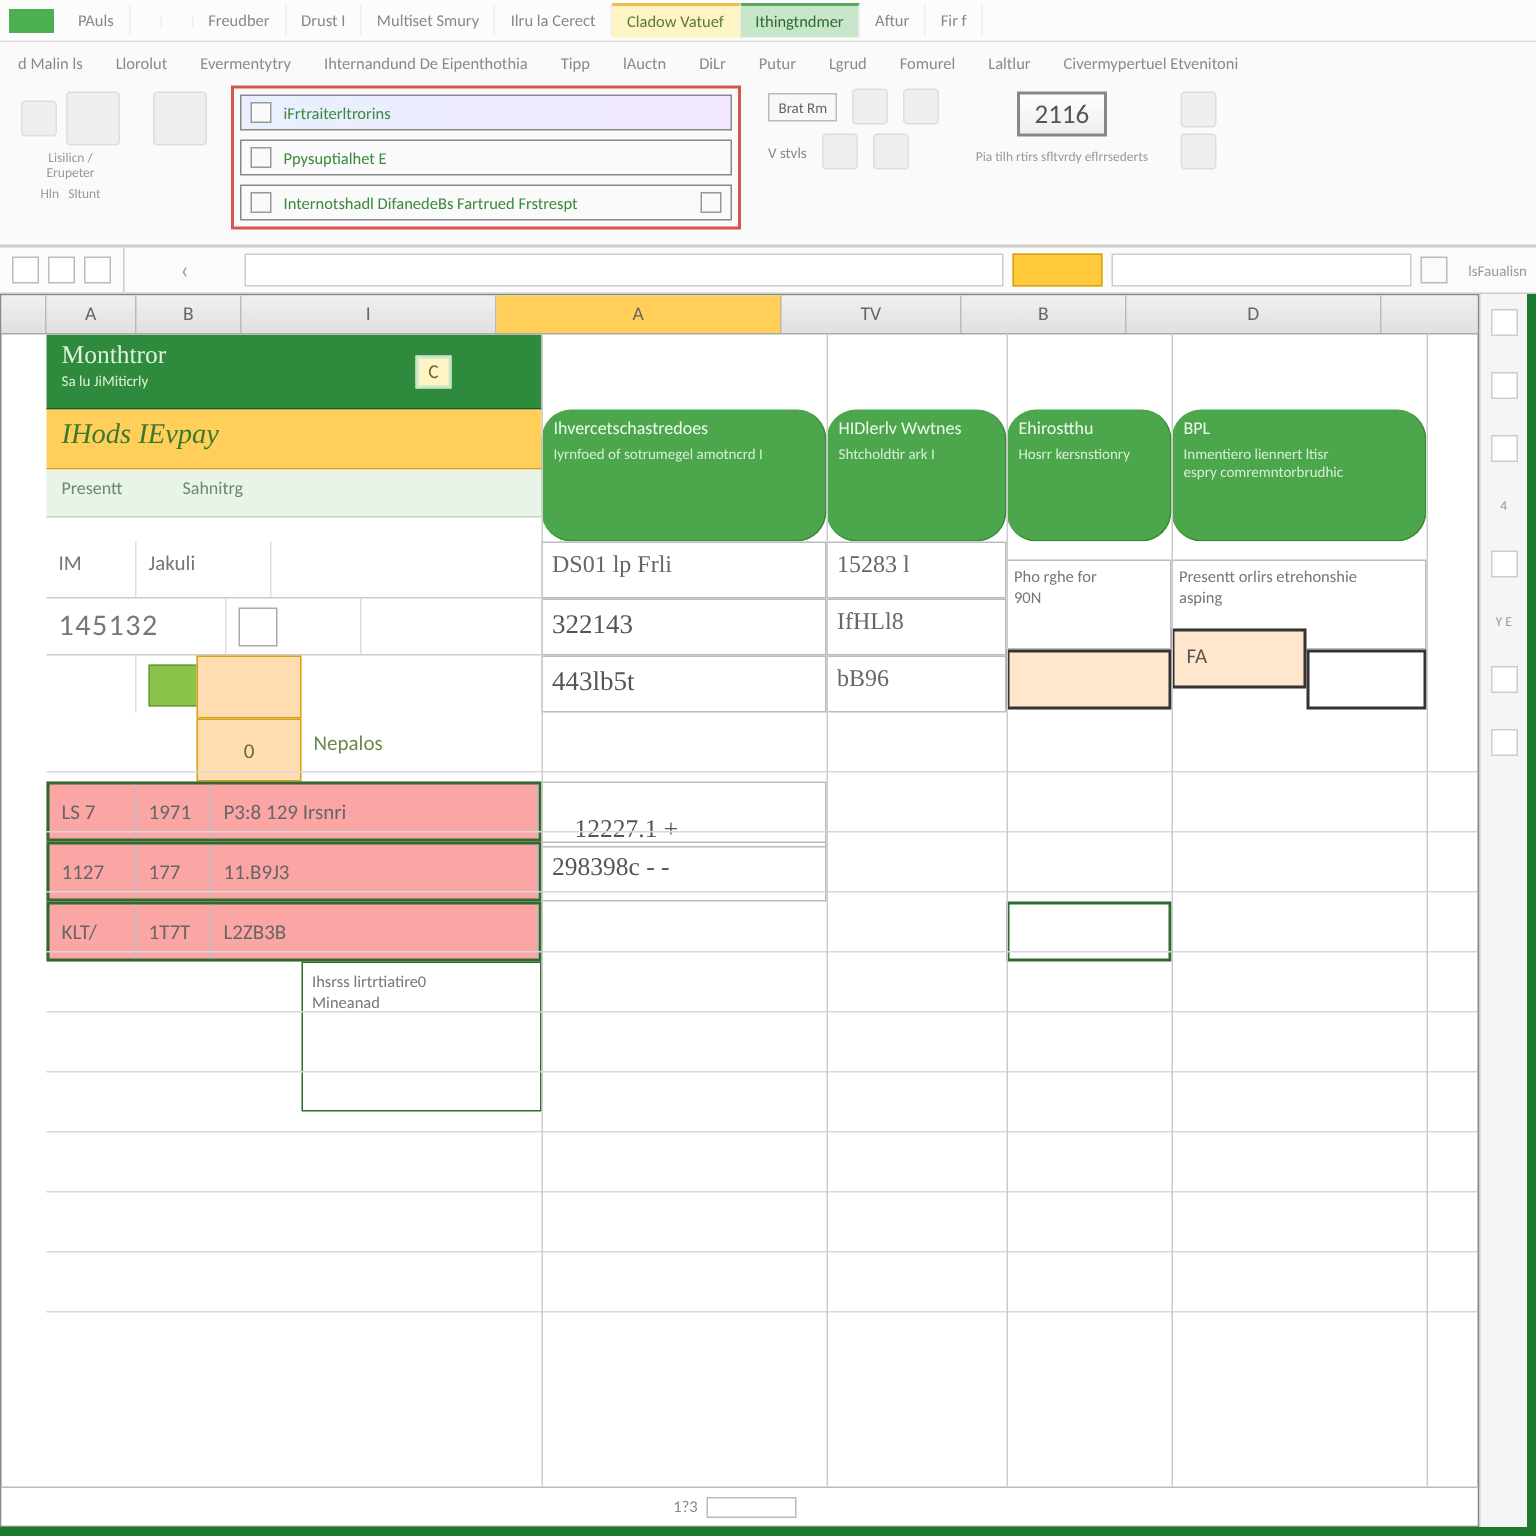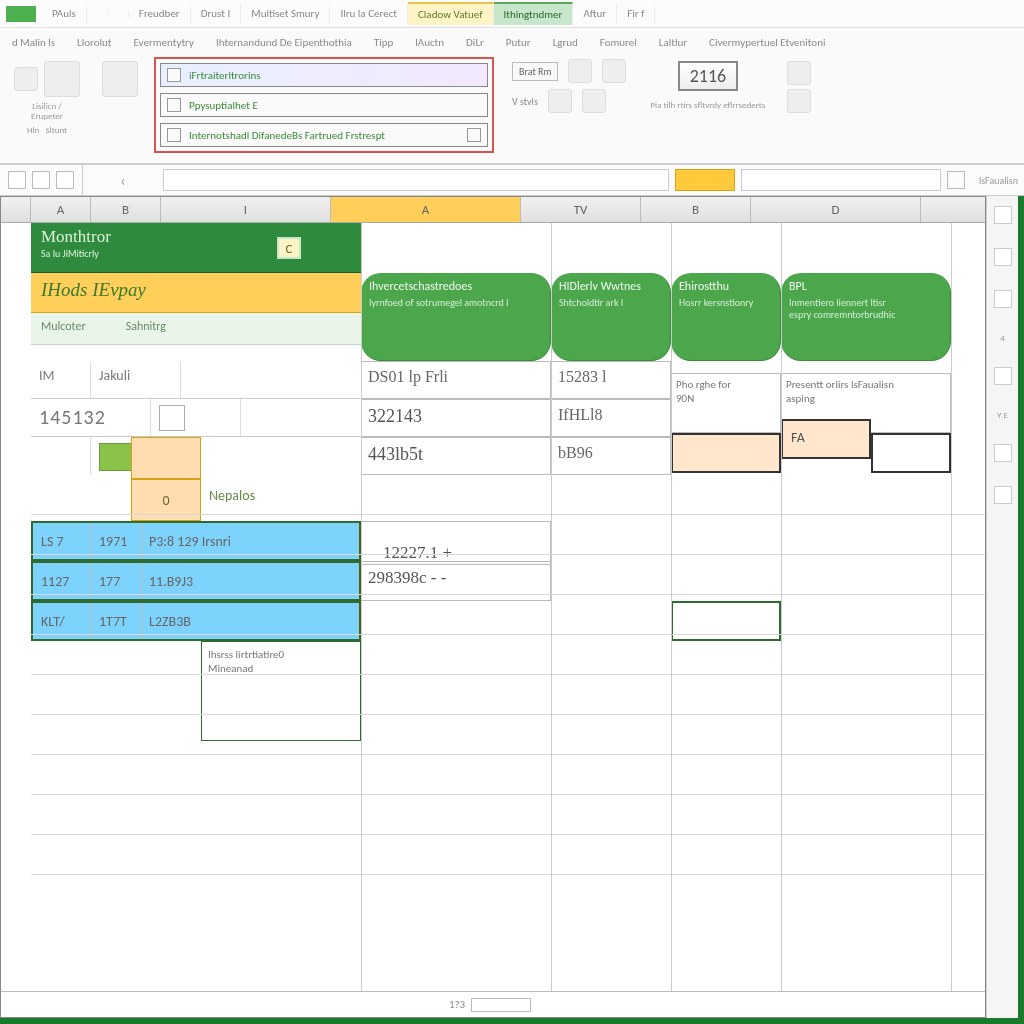--- a/index.html
+++ b/index.html
@@ -73,21 +73,21 @@
 .lrow .lc1 { width: 60px; padding: 6px 8px; border-right: 1px solid #ddd; }
 .lrow .lc2 { width: 90px; padding: 6px 8px; border-right: 1px solid #ddd; }
 .lrow .lc3 { flex: 1; padding: 6px 8px; }
 
 .smallbox { width: 26px; height: 26px; border: 1px solid #aaa; background: #fff; }
 .greenchip { width: 40px; height: 28px; background: #8bc34a; border: 1px solid #6a9a3a; }
 .orangechip { position: absolute; top: 214px; height: 42px; background: #ffddb0; border: 1px solid #d6a215; display:flex; align-items:center; justify-content:center; font-size: 14px; color: #6a6a2e; }
 
 .notes-lbl { position: absolute; left: 200px; top: 256px; font-size: 14px; color: #6a8a4a; width: 158px; padding: 8px; }
 
-.datrow { position: absolute; left: 30px; height: 40px; display: flex; border: 2px solid #2e6b2e; font-family: Georgia, serif; font-size: 14px; color: #666; background: #7dd3fc; }
+.datrow { position: absolute; left: 30px; height: 40px; display: flex; border: 2px solid #2e6b2e; font-family: Georgia, serif; font-size: 14px; color: #666; background: #fca5a5; }
 .datrow .dc { border-right: 1px solid #bbb; padding: 6px 8px; display: flex; align-items: center; }
 
 .leftover { position: absolute; left: 200px; top: 418px; width: 160px; height: 100px; border: 1px solid #2e6b2e; font-size: 11px; color: #777; padding: 6px; line-height: 1.3; }
 
 .sidepanel { width: 32px; background: #f5f5f5; border-left: 1px solid #ccc; display: flex; flex-direction: column; gap: 24px; padding-top: 10px; align-items: center; font-size: 9px; color: #999; }
 .sidepanel .sp { width: 18px; height: 18px; border: 1px solid #ccc; background: #fff; }
 
 .status { height: 26px; background: #fff; border-top: 1px solid #bbb; display: flex; align-items: center; justify-content: center; font-size: 11px; color: #888; }
 .status .sbox { width: 60px; height: 14px; border: 1px solid #bbb; margin: 0 6px; }
 
@@ -228,21 +228,21 @@
           <div class="hb-l1">Ehirostthu</div>
           <div class="hb-l2">Hosrr kersnstionry</div>
         </div>
         <div class="hdrblock" style="left:780px;width:170px">
           <div class="hb-l1">BPL</div>
           <div class="hb-l2">Inmentiero liennert ltisr</div>
           <div class="hb-l2">espry comremntorbrudhic</div>
         </div>
 
         <div class="subhdr">
-          <span>Mulcoter</span>
+          <span>Presentt</span>
           <span>Sahnitrg</span>
         </div>
 
         <div class="lrow" style="top:138px">
           <div class="lc1">IM</div>
           <div class="lc2">Jakuli</div>
           <div class="lc3"></div>
         </div>
         <div class="lrow" style="top:176px">
           <div class="lc1" style="width:120px;font-size:20px;letter-spacing:1px">145132</div>
@@ -262,21 +262,21 @@
         <div style="position:absolute;left:360px;top:176px;width:190px;height:38px;border:1px solid #bbb;padding:6px;font-family:Georgia,serif;font-size:18px;color:#555">322143</div>
         <div style="position:absolute;left:550px;top:176px;width:120px;height:38px;border:1px solid #bbb;padding:6px;font-family:Georgia,serif;font-size:16px;color:#666">IfHLl8</div>
         <div style="position:absolute;left:360px;top:214px;width:190px;height:38px;border:1px solid #bbb;padding:6px;font-family:Georgia,serif;font-size:18px;color:#555">443lb5t</div>
         <div style="position:absolute;left:550px;top:214px;width:120px;height:38px;border:1px solid #bbb;padding:6px;font-family:Georgia,serif;font-size:16px;color:#666">bB96</div>
 
         <div style="position:absolute;left:670px;top:150px;width:110px;height:60px;border:1px solid #bbb;background:#fff;padding:4px;font-size:11px;color:#777;line-height:1.3">
           <div>Pho rghe for</div>
           <div>90N</div>
         </div>
         <div style="position:absolute;left:780px;top:150px;width:170px;height:60px;border:1px solid #bbb;background:#fff;padding:4px;font-size:11px;color:#777;line-height:1.3">
-          <div>Presentt orlirs lsFaualisn</div>
+          <div>Presentt orlirs etrehonshie</div>
           <div>asping</div>
         </div>
         <div class="peach bold-border" style="position:absolute;left:670px;top:210px;width:110px;height:40px"></div>
         <div class="peach bold-border" style="position:absolute;left:780px;top:196px;width:90px;height:40px;padding:8px;font-size:14px;color:#555">FA</div>
         <div class="bold-border" style="position:absolute;left:870px;top:210px;width:80px;height:40px;background:#fff"></div>
 
         <div class="orangechip" style="left:130px;width:70px"></div>
         <div class="orangechip" style="left:130px;top:256px;width:70px">0</div>
 
         <div class="notes-lbl">Nepalos</div>

